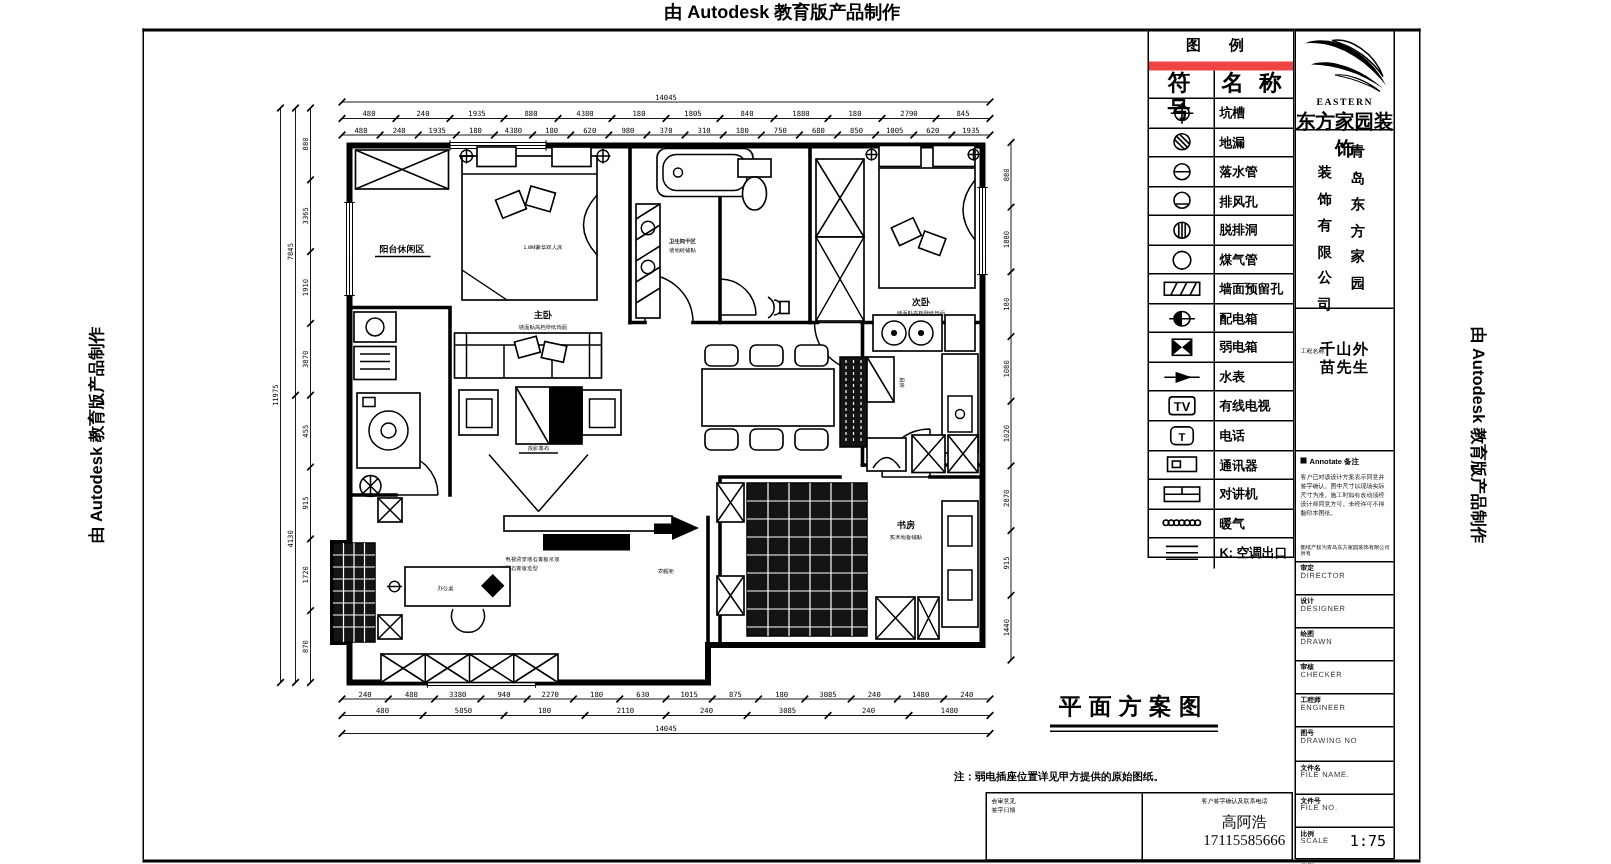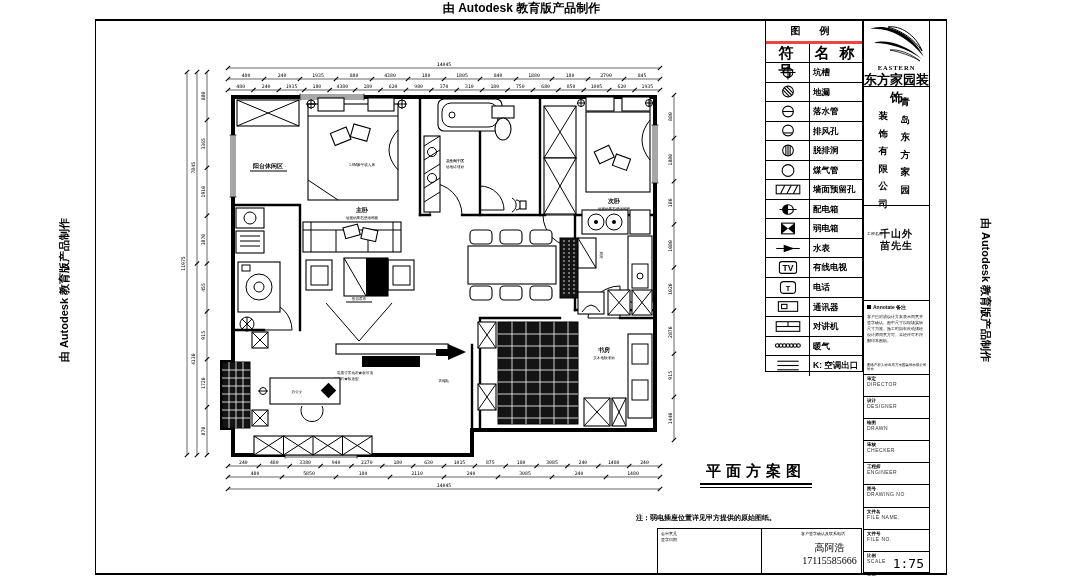--- a/index.html
+++ b/index.html
@@ -10,21 +10,21 @@
   .stamp-top{left:95px;top:0;width:853px;text-align:center;font-size:12px;font-weight:bold;}
   .stamp-line-top{left:95px;top:19px;width:852px;border-top:2px solid #000;}
   .stamp-line-bottom{left:95px;top:573px;width:852px;border-top:2px solid #000;}
   .stamp-line-left{left:95px;top:19px;height:554px;border-left:1.5px solid #000;}
   .stamp-line-right{left:946px;top:19px;height:554px;border-left:1.5px solid #000;}
   .stamp-vert{width:320px;height:16px;text-align:center;font-size:11px;font-weight:bold;white-space:nowrap;}
   .stamp-left{left:-95px;top:282px;transform:rotate(-90deg);}
   .stamp-right{left:825px;top:282px;transform:rotate(90deg);}
   
   .legend{left:765px;top:20px;width:98px;height:352px;border:1px solid #000;box-sizing:border-box;background:#fff;}
-  .lg-title{height:20px;line-height:20px;text-align:center;font-size:10px;font-weight:bold;letter-spacing:8px;border-bottom:3px solid #ef4444;}
+  .lg-title{height:20px;line-height:20px;text-align:center;font-size:10px;font-weight:bold;letter-spacing:8px;border-bottom:6px solid #ef4444;}
   .lg-head{height:18px;display:flex;border-bottom:1px solid #000;font-size:15px;font-weight:bold;}
   .lg-head div{line-height:18px;text-align:center;letter-spacing:3px;}
   .lg-col-sym{width:44px;border-right:1px solid #000;box-sizing:border-box;}
   .lg-col-name{flex:1;}
   .lg-row{height:19.55px;display:flex;border-bottom:1px solid #000;box-sizing:border-box;}
   .lg-row:last-child{border-bottom:none;}
   .lg-sym{width:44px;border-right:1px solid #000;box-sizing:border-box;display:flex;align-items:center;justify-content:center;}
   .lg-name{flex:1;font-size:8.5px;font-weight:bold;line-height:19px;padding-left:3px;white-space:nowrap;}
   .lg-sym svg{display:block;}
   .lg-sym svg *{stroke:#000;stroke-width:1;fill:none;}
@@ -45,21 +45,21 @@
   .rc-proj-name{font-size:10px;font-weight:bold;text-align:center;margin-top:22px;line-height:1.15;letter-spacing:1px;}
   .rc-annot{height:74px;font-size:4px;padding:3px 3px;box-sizing:border-box;}
   .rc-annot-head{font-size:5px;font-weight:bold;}
   .rc-annot-head .sq{display:inline-block;width:4px;height:4px;background:#000;margin-right:2px;}
   .rc-annot-notes{margin-top:4px;line-height:1.5;color:#111;}
   .rc-annot-footer{position:absolute;bottom:3px;left:3px;font-size:3.5px;}
   .rc-row{height:22.1px;border-bottom:1px solid #000;box-sizing:border-box;padding:1px 3px;position:relative;}
   .rc-row:last-child{border-bottom:none;}
   .rc-row-cn{font-size:4.5px;font-weight:bold;}
   .rc-row-en{font-size:5px;color:#333;letter-spacing:0.5px;}
-  .rc-scale-val{position:absolute;right:5px;top:4px;font-size:13px;font-family:"DejaVu Sans Mono",monospace;}
+  .rc-scale-val{position:absolute;right:5px;top:4px;font-size:10px;font-family:"DejaVu Sans Mono",monospace;}
   
   .plan-title{left:700px;top:462px;width:112px;text-align:center;font-size:15px;font-weight:bold;letter-spacing:5px;white-space:nowrap;border-bottom:2.5px solid #000;padding-bottom:2px;}
   .plan-title-u2{left:700px;top:487px;width:112px;border-top:1px solid #000;}
   .plan-note{left:636px;top:513px;font-size:7px;font-weight:bold;}
   .contact{left:657px;top:528px;width:205px;height:46px;border:1px solid #000;box-sizing:border-box;display:flex;gap:36px;}
   .ct-left{width:104px;border-right:1px solid #000;box-sizing:border-box;padding:2px 3px;}
   .ct-right{flex:1;padding:2px 3px;text-align:center;position:relative;}
   .ct-tiny{font-size:4px;text-align:left;line-height:1.4;}
   .ct-name{font-size:10px;margin-top:4px;font-family:"Liberation Serif",serif;}
   .ct-phone{font-size:10px;font-family:"Liberation Serif",serif;}

